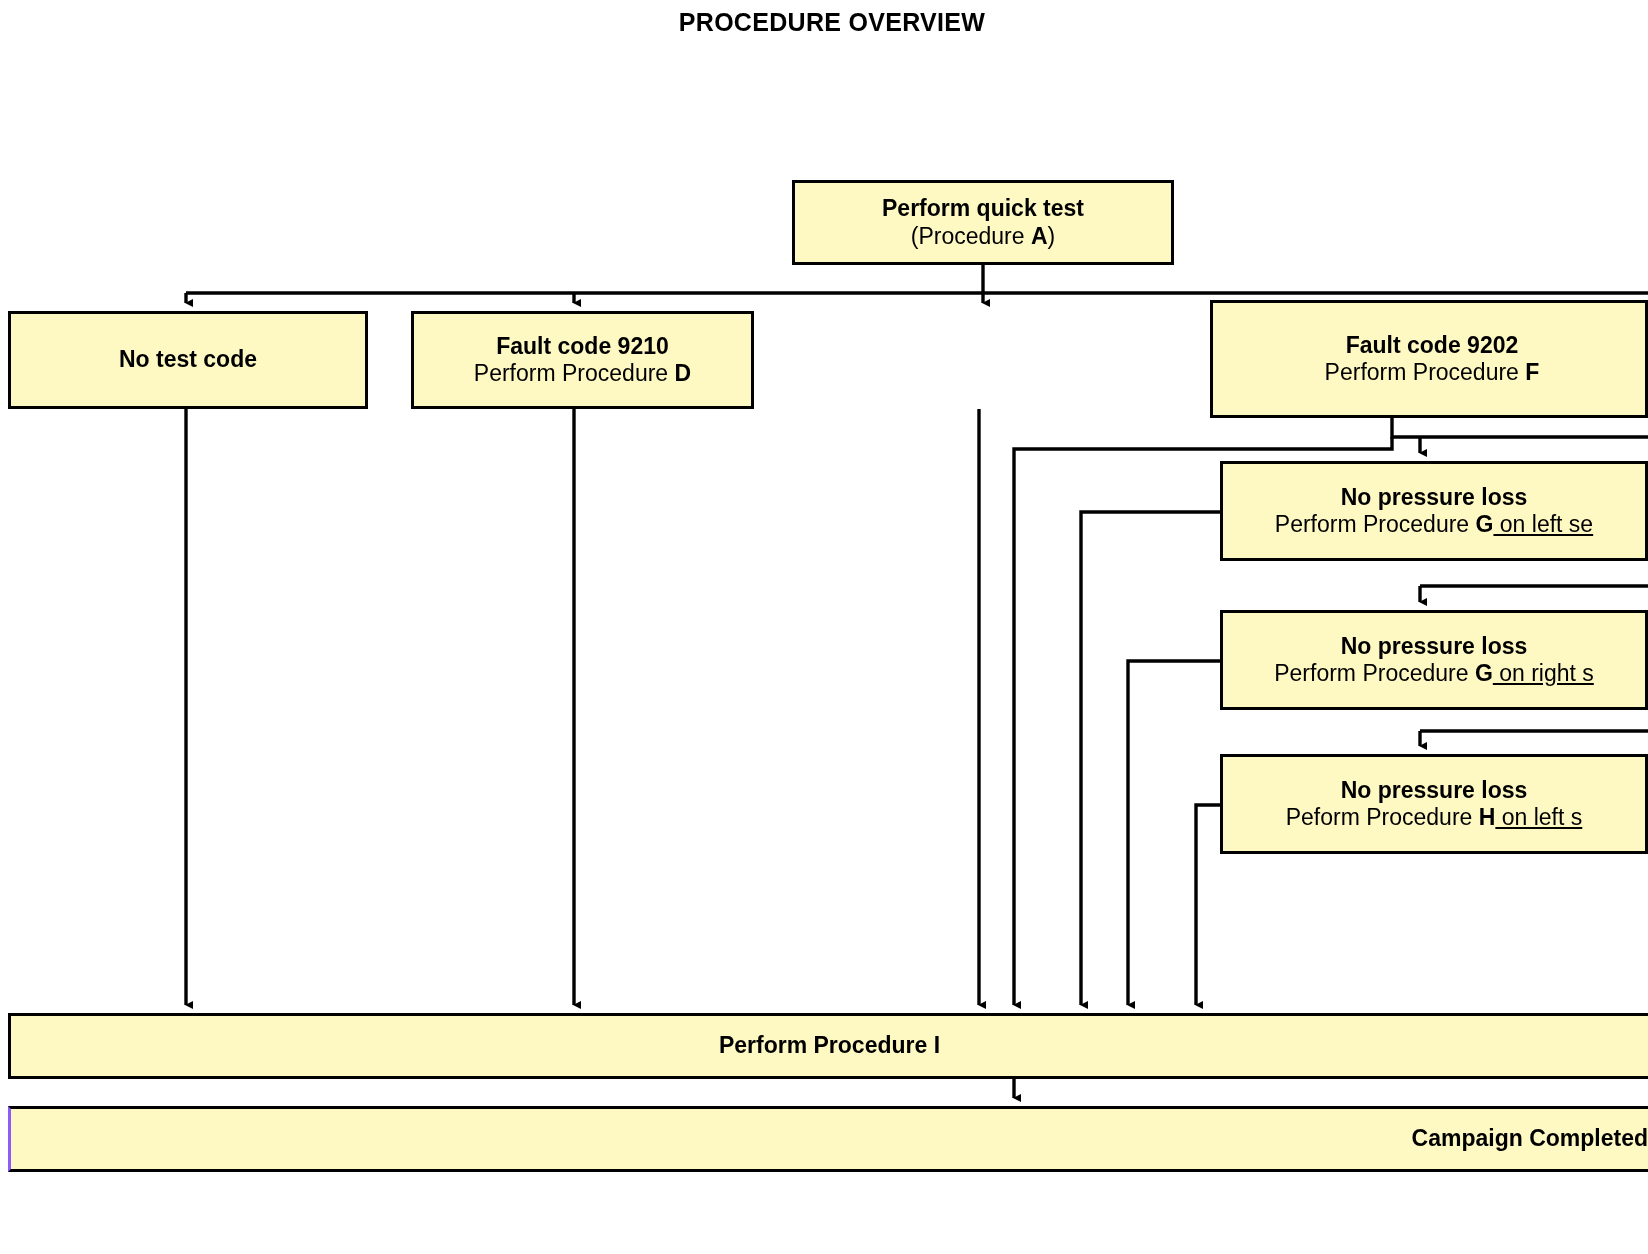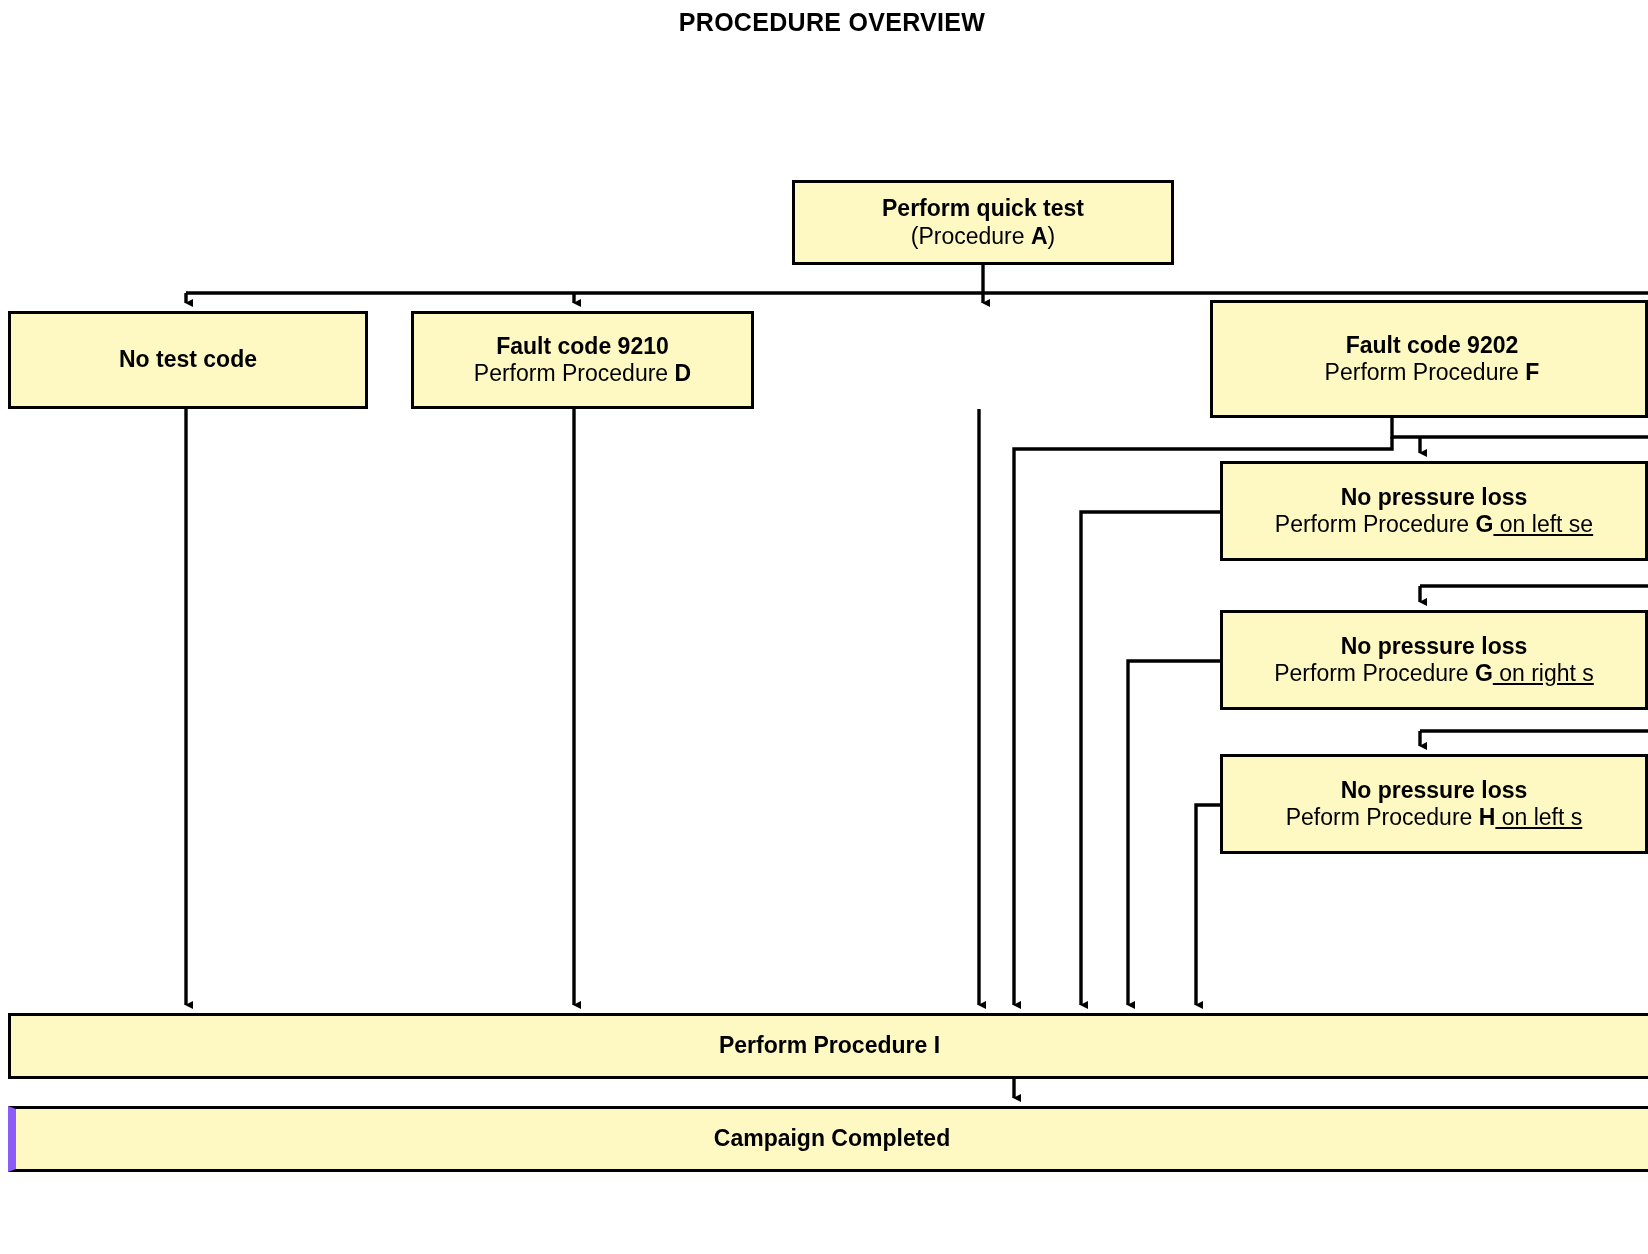--- a/index.html
+++ b/index.html
@@ -67,21 +67,21 @@
   #node-no-fault   { left: 8px;    top: 311px; width: 360px; height: 98px; }
   #node-fault-9210 { left: 403px;  top: 311px; width: 343px; height: 98px; margin-left: 8px; }
   #node-fault-9211 { left: 807px;  top: 311px; width: 346px; height: 98px; }
   #node-fault-9202 { left: 1210px; top: 300px; width: 438px; height: 118px; padding-left: 6px; }
   #node-npl-1      { left: 1220px; top: 461px; width: 428px; height: 100px; }
   #node-npl-2      { left: 1220px; top: 610px; width: 428px; height: 100px; }
   #node-npl-3      { left: 1220px; top: 754px; width: 428px; height: 100px; }
   #node-procedure-i { left: 8px;  top: 1013px; width: 1640px; height: 66px;
                       border-left: 3px solid #000; border-right: 0; }
   #node-campaign    { left: 8px;  top: 1106px; width: 1640px; height: 66px;
-                      border-left: 8px solid #8b5cf6; border-right: 0; }
+                      border-left: 3px solid #8b5cf6; border-right: 0; align-items: flex-end; }
 </style>
 </head>
 <body>
 
 <div id="page">
 
   <div class="title">PROCEDURE OVERVIEW</div>
 
   <svg id="diagram-svg" viewBox="0 0 1648 1254" xmlns="http://www.w3.org/2000/svg">
     <defs>

